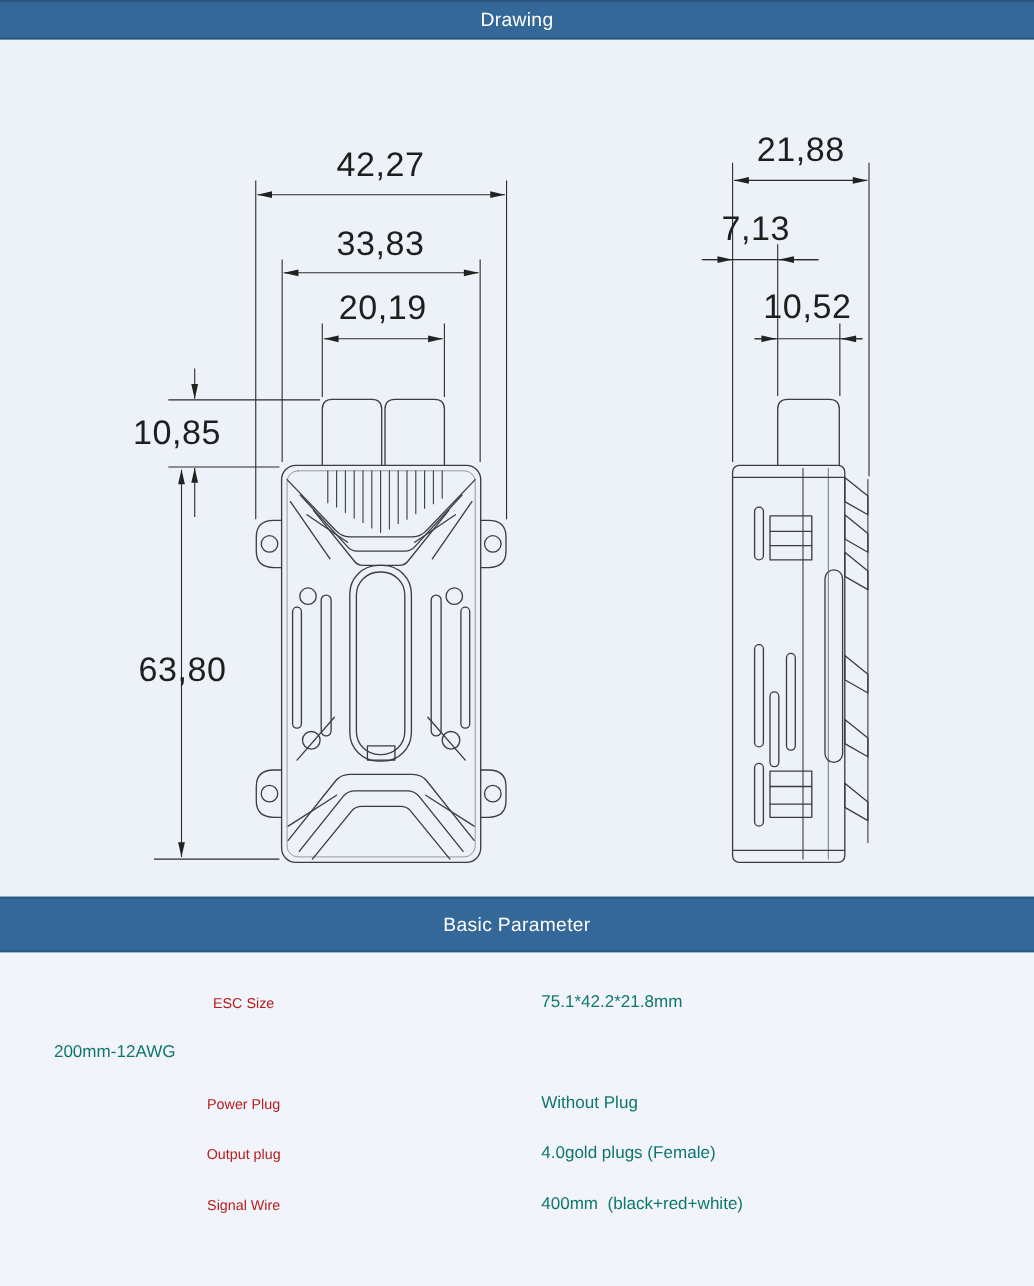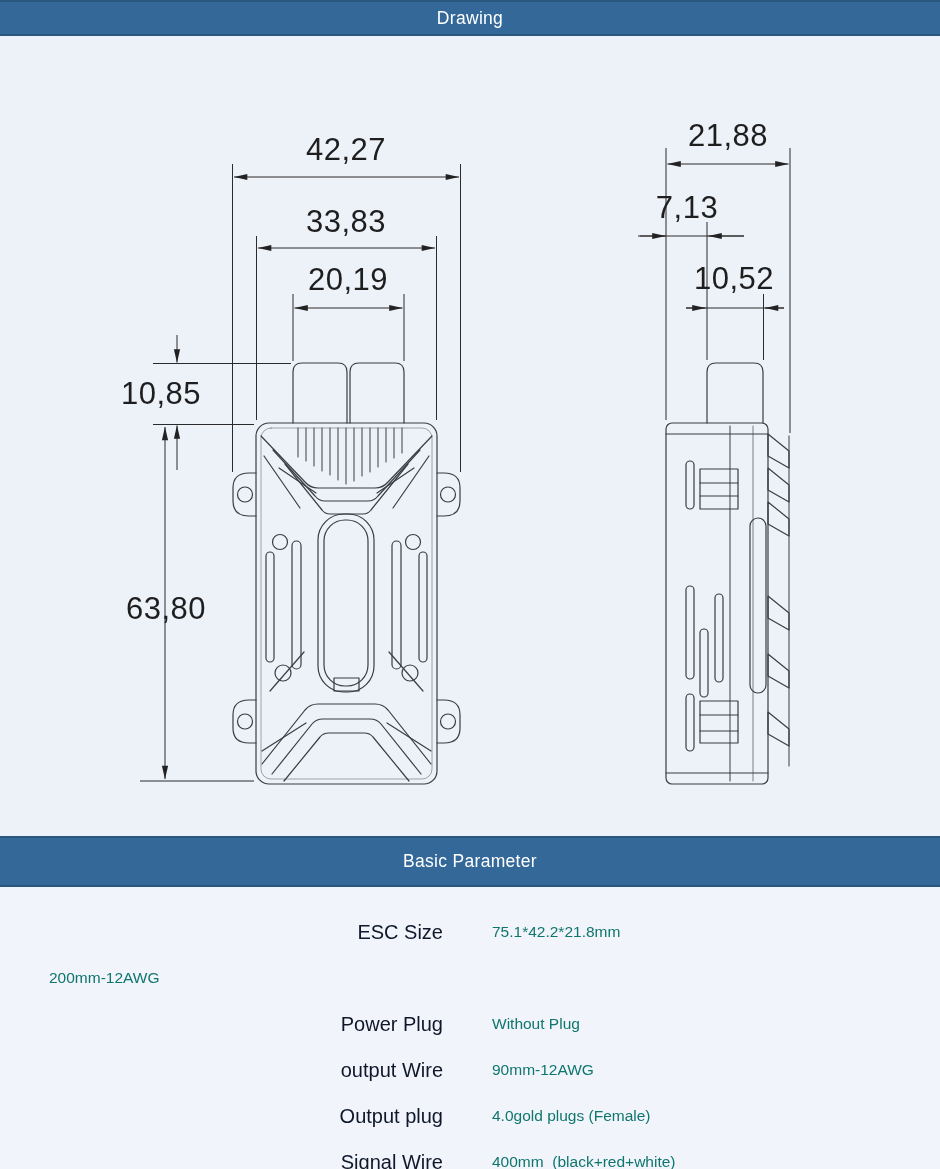--- a/index.html
+++ b/index.html
@@ -7,27 +7,27 @@
     width:940px;height:1169px;overflow:hidden;
     font-family:"Liberation Sans",sans-serif;
     background:#edf1f8;
   }
   .section-bar{
     height:36px;background:#336899;color:#ffffff;
     display:flex;align-items:center;justify-content:center;
     font-size:17.5px;letter-spacing:.3px;
     box-shadow:inset 0 2px 0 rgba(0,0,0,.16), inset 0 -2px 0 rgba(0,0,0,.16);
   }
-  .section-bar.param{height:51px;margin-top:21px;}
+  .section-bar.param{height:51px;}
   .drawing-area{height:731px;background:#edf1f8;margin-top:48px;}
   svg{display:block;}
   svg text{font-family:"Liberation Sans",sans-serif;font-size:31px;fill:#1e1e1e;letter-spacing:.5px;}
   .params{height:339px;background:#f1f4fa;box-sizing:border-box;padding-top:22px;}
   .prow{height:46px;display:flex;align-items:center;}
-  .plabel{width:443px;text-align:right;color:#0f172a;font-size:20px;}
+  .plabel{width:443px;text-align:center;color:#b91c1c;font-size:13px;}
   .pvalue{margin-left:49px;color:#0f766e;font-size:15.5px;white-space:pre;}
 </style>
 </head>
 <body>
 
 <div class="section-bar">
   <span>Drawing</span>
 </div>
 
 <div class="drawing-area">
@@ -198,24 +198,20 @@
     <div class="pvalue">75.1*42.2*21.8mm</div>
   </div>
   <div class="prow">
     <div class="pvalue">200mm-12AWG</div>
   </div>
   <div class="prow">
     <div class="plabel">Power Plug</div>
     <div class="pvalue">Without Plug</div>
   </div>
   <div class="prow">
-    <div class="plabel">output Wire</div>
-    <div class="pvalue">90mm-12AWG</div>
-  </div>
-  <div class="prow">
     <div class="plabel">Output plug</div>
     <div class="pvalue">4.0gold plugs (Female)</div>
   </div>
   <div class="prow">
     <div class="plabel">Signal Wire</div>
     <div class="pvalue">400mm  (black+red+white)</div>
   </div>
 </div>
 
 </body></html>

